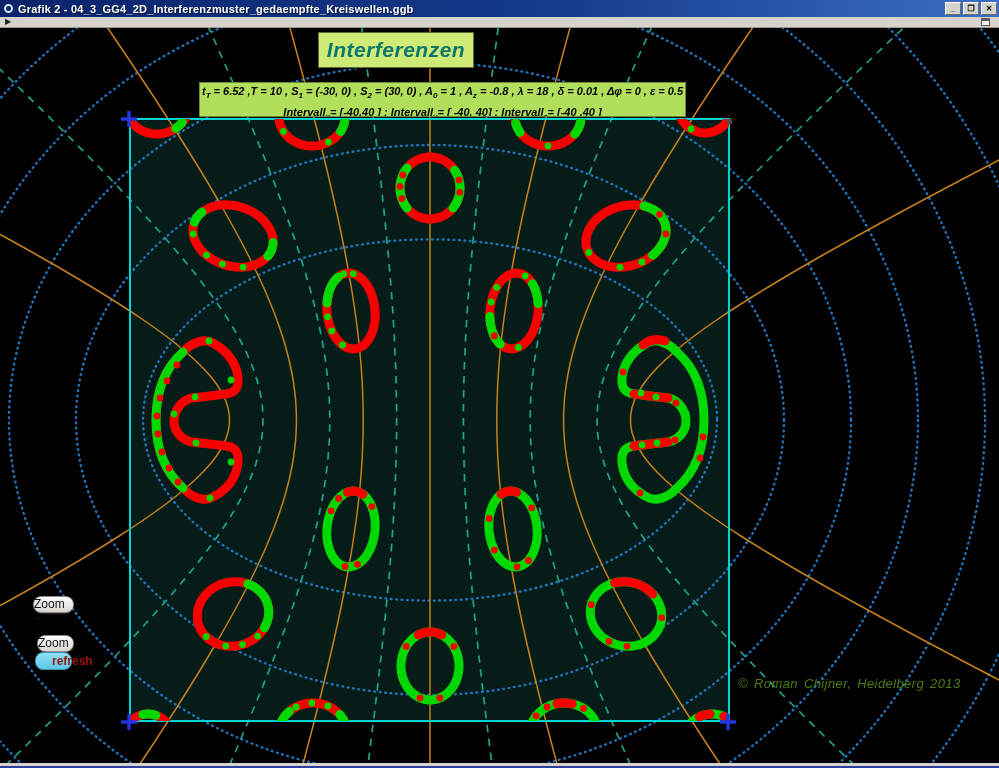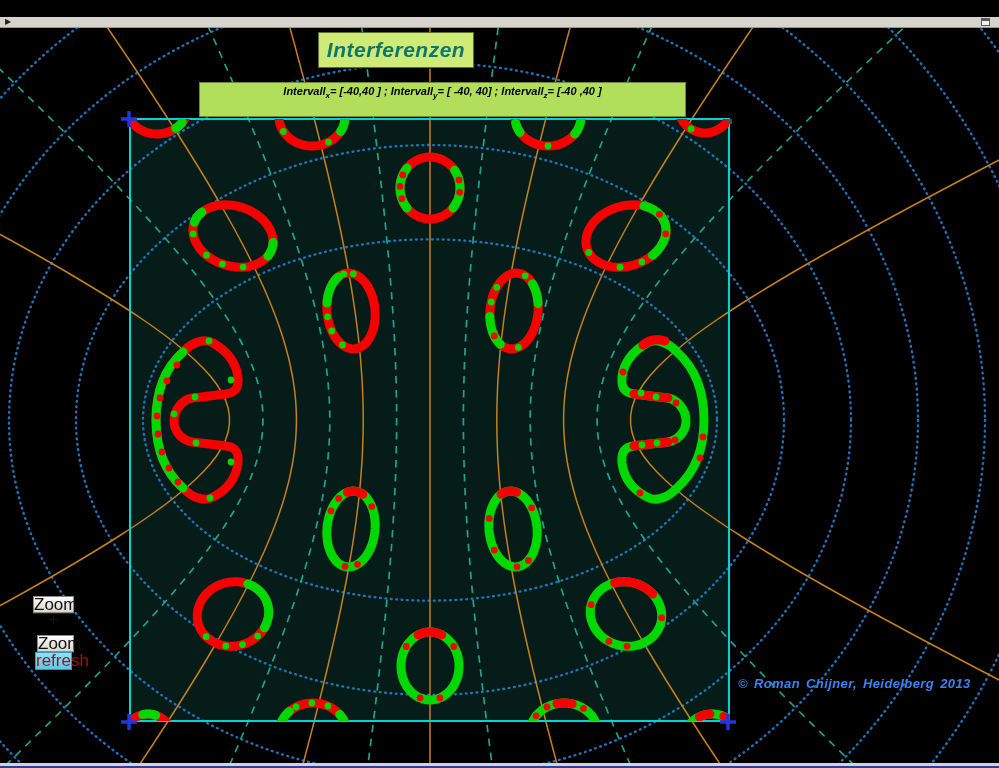--- a/index.html
+++ b/index.html
@@ -35,39 +35,48 @@
     border:1px solid #5f6d2a;box-shadow:1px 1px 0 rgba(0,0,0,.6);
     display:flex;align-items:center;justify-content:center;}
   .heading-box span{font-size:21px;font-weight:bold;font-style:italic;color:#0f766e;
     letter-spacing:0.5px;}
   .param-box{left:199px;top:82px;width:487px;height:35px;background:#b2df5b;
     border:1px solid #72873a;box-sizing:border-box;text-align:center;
     font-size:11px;font-weight:bold;font-style:italic;color:#000;line-height:16px;
     white-space:nowrap;overflow:hidden;}
   .param-box sub{font-size:8px;}
   .btn-col{z-index:12;}
-  .gbtn{position:absolute;box-sizing:border-box;text-align:center;font-size:17px;
-    font-weight:normal;border-radius:0;cursor:default;}
+  .gbtn{position:absolute;box-sizing:border-box;text-align:left;font-size:12px;
+    font-weight:normal;border-radius:8px;cursor:default;}
   .gbtn.gray{background:linear-gradient(180deg,#fdfdfd,#d9d6d0);border:1px solid #8a8a8a;
     color:#111;box-shadow:0 1px 1px rgba(255,255,255,.15);}
   .gbtn.cyan{background:linear-gradient(180deg,#8fe0f4,#5cc8e6);border:1px solid #3d95b4;
-    color:#9c1414;font-weight:normal;}
-  .credits{left:738px;top:676px;width:240px;color:#3b82f6;font-size:13px;font-weight:bold;
+    color:#9c1414;font-weight:bold;padding-left:16px;}
+  .credits{left:738px;top:676px;width:240px;color:#4d7c0f;font-size:13px;font-weight:normal;
     font-style:italic;letter-spacing:0.4px;word-spacing:2px;line-height:16px;white-space:nowrap;}
   .credits .l2{padding-left:18px;}
 
   
   .win-bottom-gray{position:absolute;left:0;top:763px;width:999px;height:3px;background:#d6d3cc;z-index:20;}
   .win-bottom-blue{position:absolute;left:0;top:766px;width:999px;height:2px;background:#2c3f9e;z-index:20;}
 </style>
 </head>
 <body>
 
 <div class="window">
 
+  <div class="titlebar">
+    <span class="tb-icon"></span>
+    <span class="tb-title">Grafik 2 - 04_3_GG4_2D_Interferenzmuster_gedaempfte_Kreiswellen.ggb</span>
+    <span class="tb-btns">
+      <span class="tb-btn">_</span>
+      <span class="tb-btn">❐</span>
+      <span class="tb-btn">✕</span>
+    </span>
+  </div>
 
   <div class="menustrip">
     <span class="strip-arrow">▶</span>
     <span class="strip-winicon"></span>
   </div>
 
   <svg class="gfx" id="gfx" width="999" height="768" viewBox="0 0 999 768">
       <defs>
         <clipPath id="cv">
           <rect x="0" y="28" width="999" height="735"></rect>
@@ -239,20 +248,21 @@
       <line x1="720" y1="722" x2="736" y2="722" stroke="#2236e0" stroke-width="3.5"></line>
       <line x1="728" y1="714" x2="728" y2="730" stroke="#2236e0" stroke-width="3.5"></line>
       <rect x="727" y="119" width="5" height="5" fill="#4a4a4a"></rect>
     </svg>
 
   <div class="overlay heading-box">
     <span>Interferenzen</span>
   </div>
 
   <div class="overlay param-box">
+    <div id="param-line1">t<sub>T</sub> = 6.52 ,T = 10 , S<sub>1</sub> = (-30, 0) , S<sub>2</sub> = (30, 0) ,  A<sub>0</sub> = 1 , A<sub>z</sub> = -0.8 ,  λ = 18 ,  δ = 0.01 ,  Δφ = 0 ,  ε = 0.5</div>
     <div id="param-line2">Intervall<sub>x</sub>= [-40,40 ]  ;  Intervall<sub>y</sub>= [ -40, 40]  ;  Intervall<sub>z</sub>= [-40 ,40 ]</div>
   </div>
 
   <div class="btn-col">
     <div class="overlay gbtn gray" style="left:33px;top:596px;width:41px;height:17px;line-height:15px;">Zoom +</div>
     <div class="overlay gbtn gray" style="left:37px;top:635px;width:37px;height:17px;line-height:15px;">Zoom -</div>
     <div class="overlay gbtn cyan" style="left:35px;top:652px;width:37px;height:18px;line-height:16px;">refresh</div>
   </div>
 
   <div class="overlay credits">

